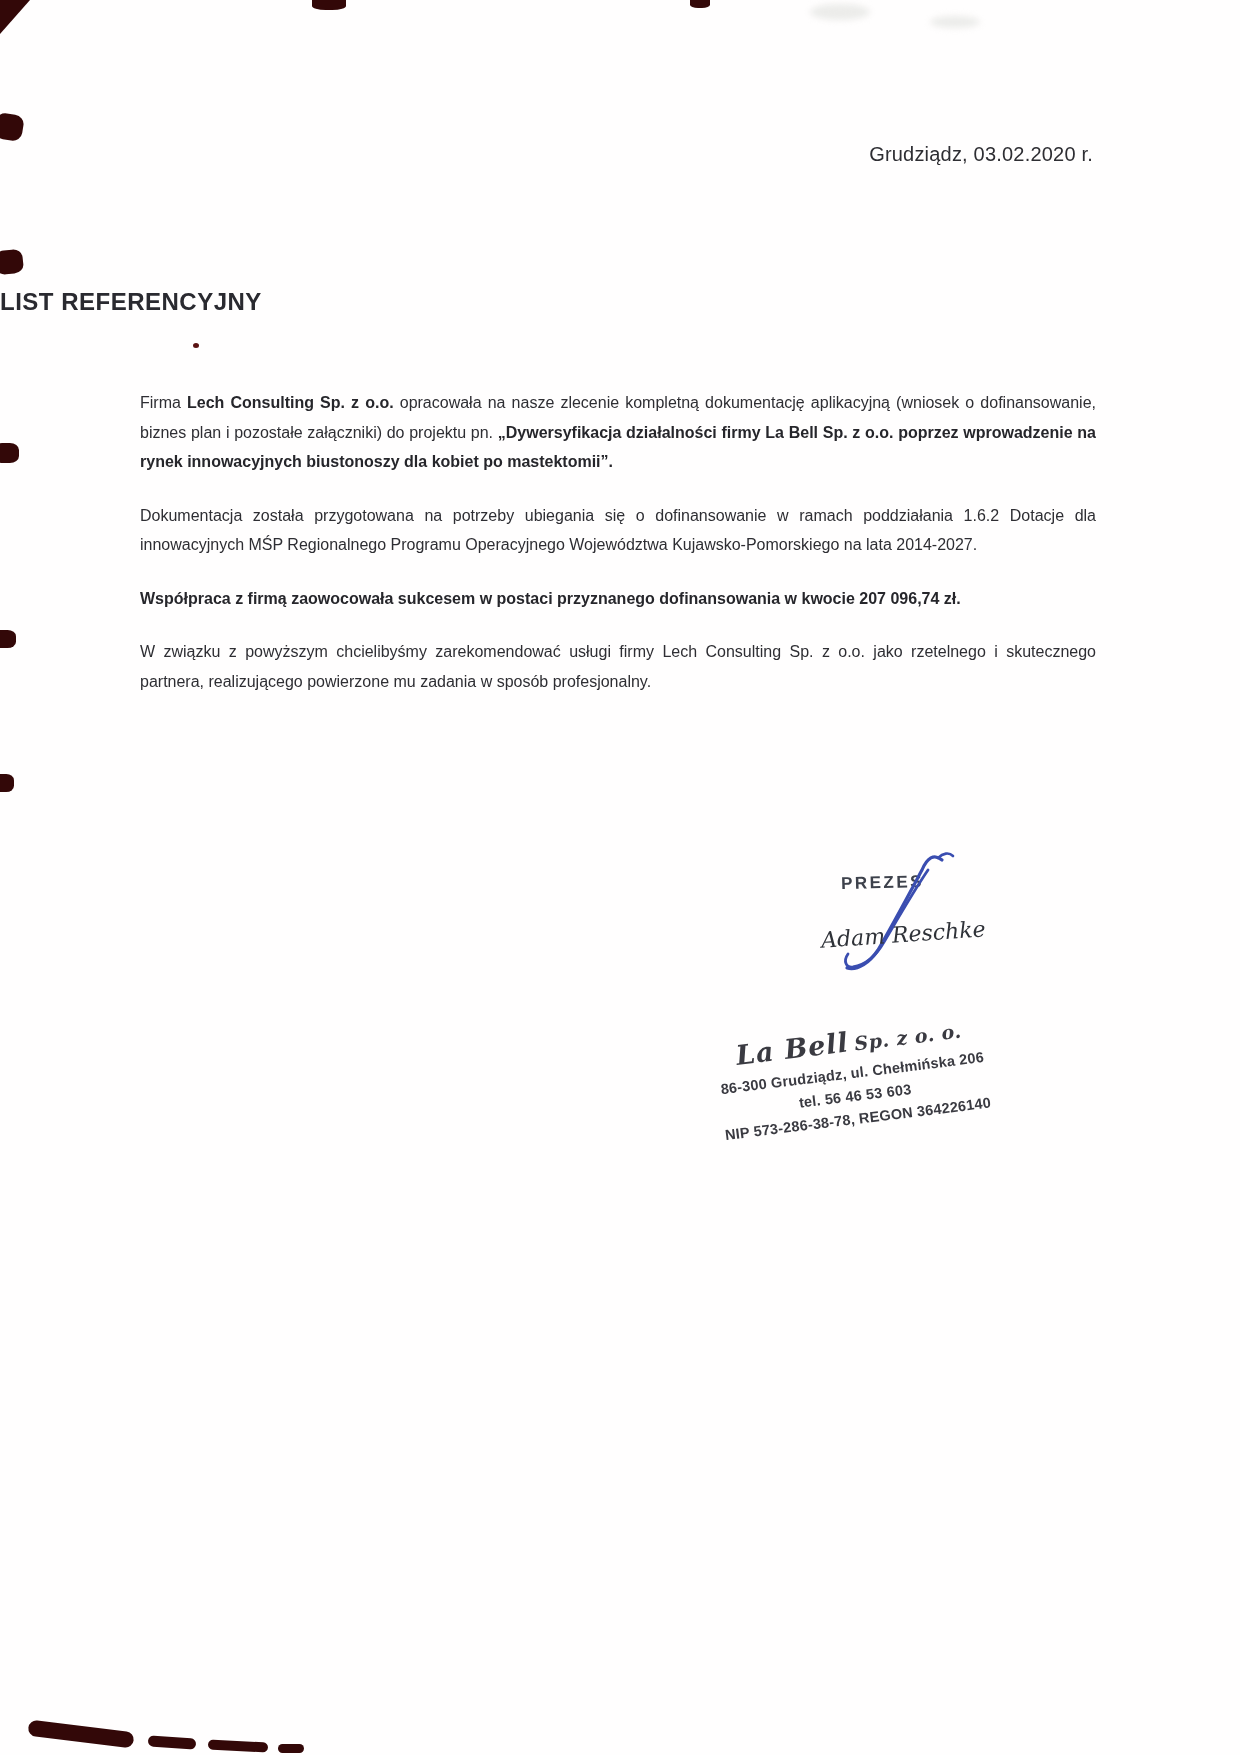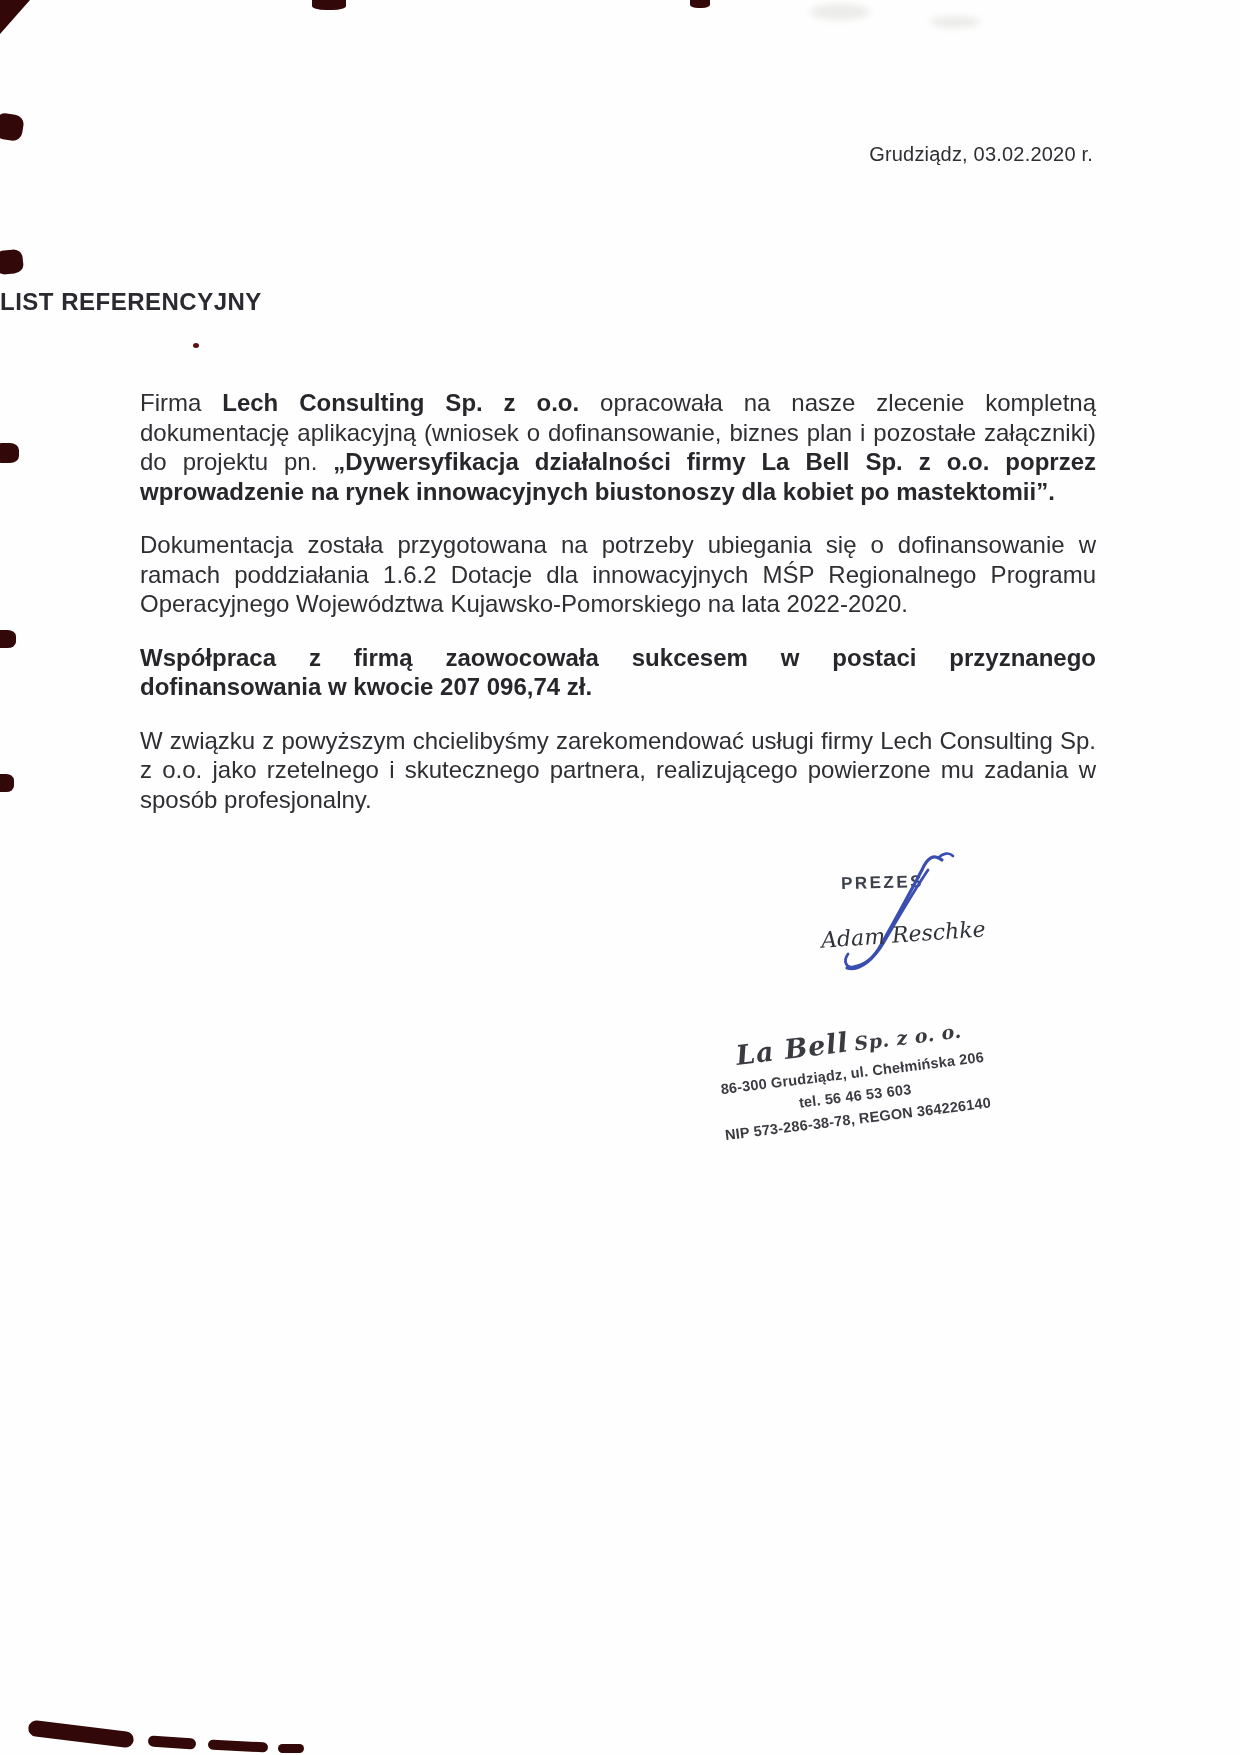--- a/index.html
+++ b/index.html
@@ -22,21 +22,21 @@
   
   .doc-title {
     position: absolute; top: 288px; left: 0; width: 100%;
     font-weight: bold; font-size: 24px;
     letter-spacing: 0.5px; color: #2a2a30;
   }
 
   
   .content {
     position: absolute; left: 140px; top: 388px; width: 956px;
-    font-size: 24px; line-height: 29.5px; text-align: justify;
+    font-size: 16px; line-height: 29.5px; text-align: justify;
     color: #2e2e33;
   }
   .content p { margin: 0 0 24px 0; }
   .content .bold, .content p.bold-para { font-weight: bold; color: #26262b; }
 
   
   .prezes-label {
     position: absolute; left: 841px; top: 873px;
     font-size: 17px; font-weight: bold; letter-spacing: 2.5px;
     color: #3d414b; transform: rotate(-1.5deg);
@@ -106,21 +106,21 @@
   <div class="artifact a-bot-4"></div>
   <div class="artifact light a-smudge-1"></div>
   <div class="artifact light a-smudge-2"></div>
 
   <div class="date-line">Grudziądz, 03.02.2020 r.</div>
 
   <div class="doc-title">LIST REFERENCYJNY</div>
 
   <div class="content">
     <p><span>Firma </span><span class="bold">Lech Consulting Sp. z o.o.</span><span> opracowała na nasze zlecenie kompletną dokumentację aplikacyjną (wniosek o dofinansowanie, biznes plan i pozostałe załączniki) do projektu pn. </span><span class="bold">„Dywersyfikacja działalności firmy La Bell Sp. z o.o. poprzez wprowadzenie na rynek innowacyjnych biustonoszy dla kobiet po mastektomii”.</span></p>
-    <p>Dokumentacja została przygotowana na potrzeby ubiegania się o dofinansowanie w ramach poddziałania 1.6.2 Dotacje dla innowacyjnych MŚP Regionalnego Programu Operacyjnego Województwa Kujawsko-Pomorskiego na lata 2022-2020.</p>
+    <p>Dokumentacja została przygotowana na potrzeby ubiegania się o dofinansowanie w ramach poddziałania 1.6.2 Dotacje dla innowacyjnych MŚP Regionalnego Programu Operacyjnego Województwa Kujawsko-Pomorskiego na lata 2014-2027.</p>
     <p class="bold-para">Współpraca z firmą zaowocowała sukcesem w postaci przyznanego dofinansowania w kwocie 207 096,74 zł.</p>
     <p>W związku z powyższym chcielibyśmy zarekomendować usługi firmy Lech Consulting Sp. z o.o. jako rzetelnego i skutecznego partnera, realizującego powierzone mu zadania w sposób profesjonalny.</p>
   </div>
 
   <div class="prezes-label">PREZES</div>
 
   <svg class="signature-svg" width="140" height="135" viewBox="0 0 140 135" fill="none">
     <path d="M 122 12 C 114 5, 107 10, 102 22 C 88 48, 72 78, 58 102 C 50 114, 38 123, 27 120" stroke="#3a4db0" stroke-width="3.2" stroke-linecap="round" fill="none"></path>
     <path d="M 108 22 C 93 44, 77 72, 64 94 C 56 108, 45 117, 33 119 C 26 120, 23 113, 28 106" stroke="#3a4db0" stroke-width="2.8" stroke-linecap="round" fill="none"></path>
     <path d="M 118 10 C 123 5, 129 4, 133 8" stroke="#3a4db0" stroke-width="2.6" stroke-linecap="round" fill="none"></path>

